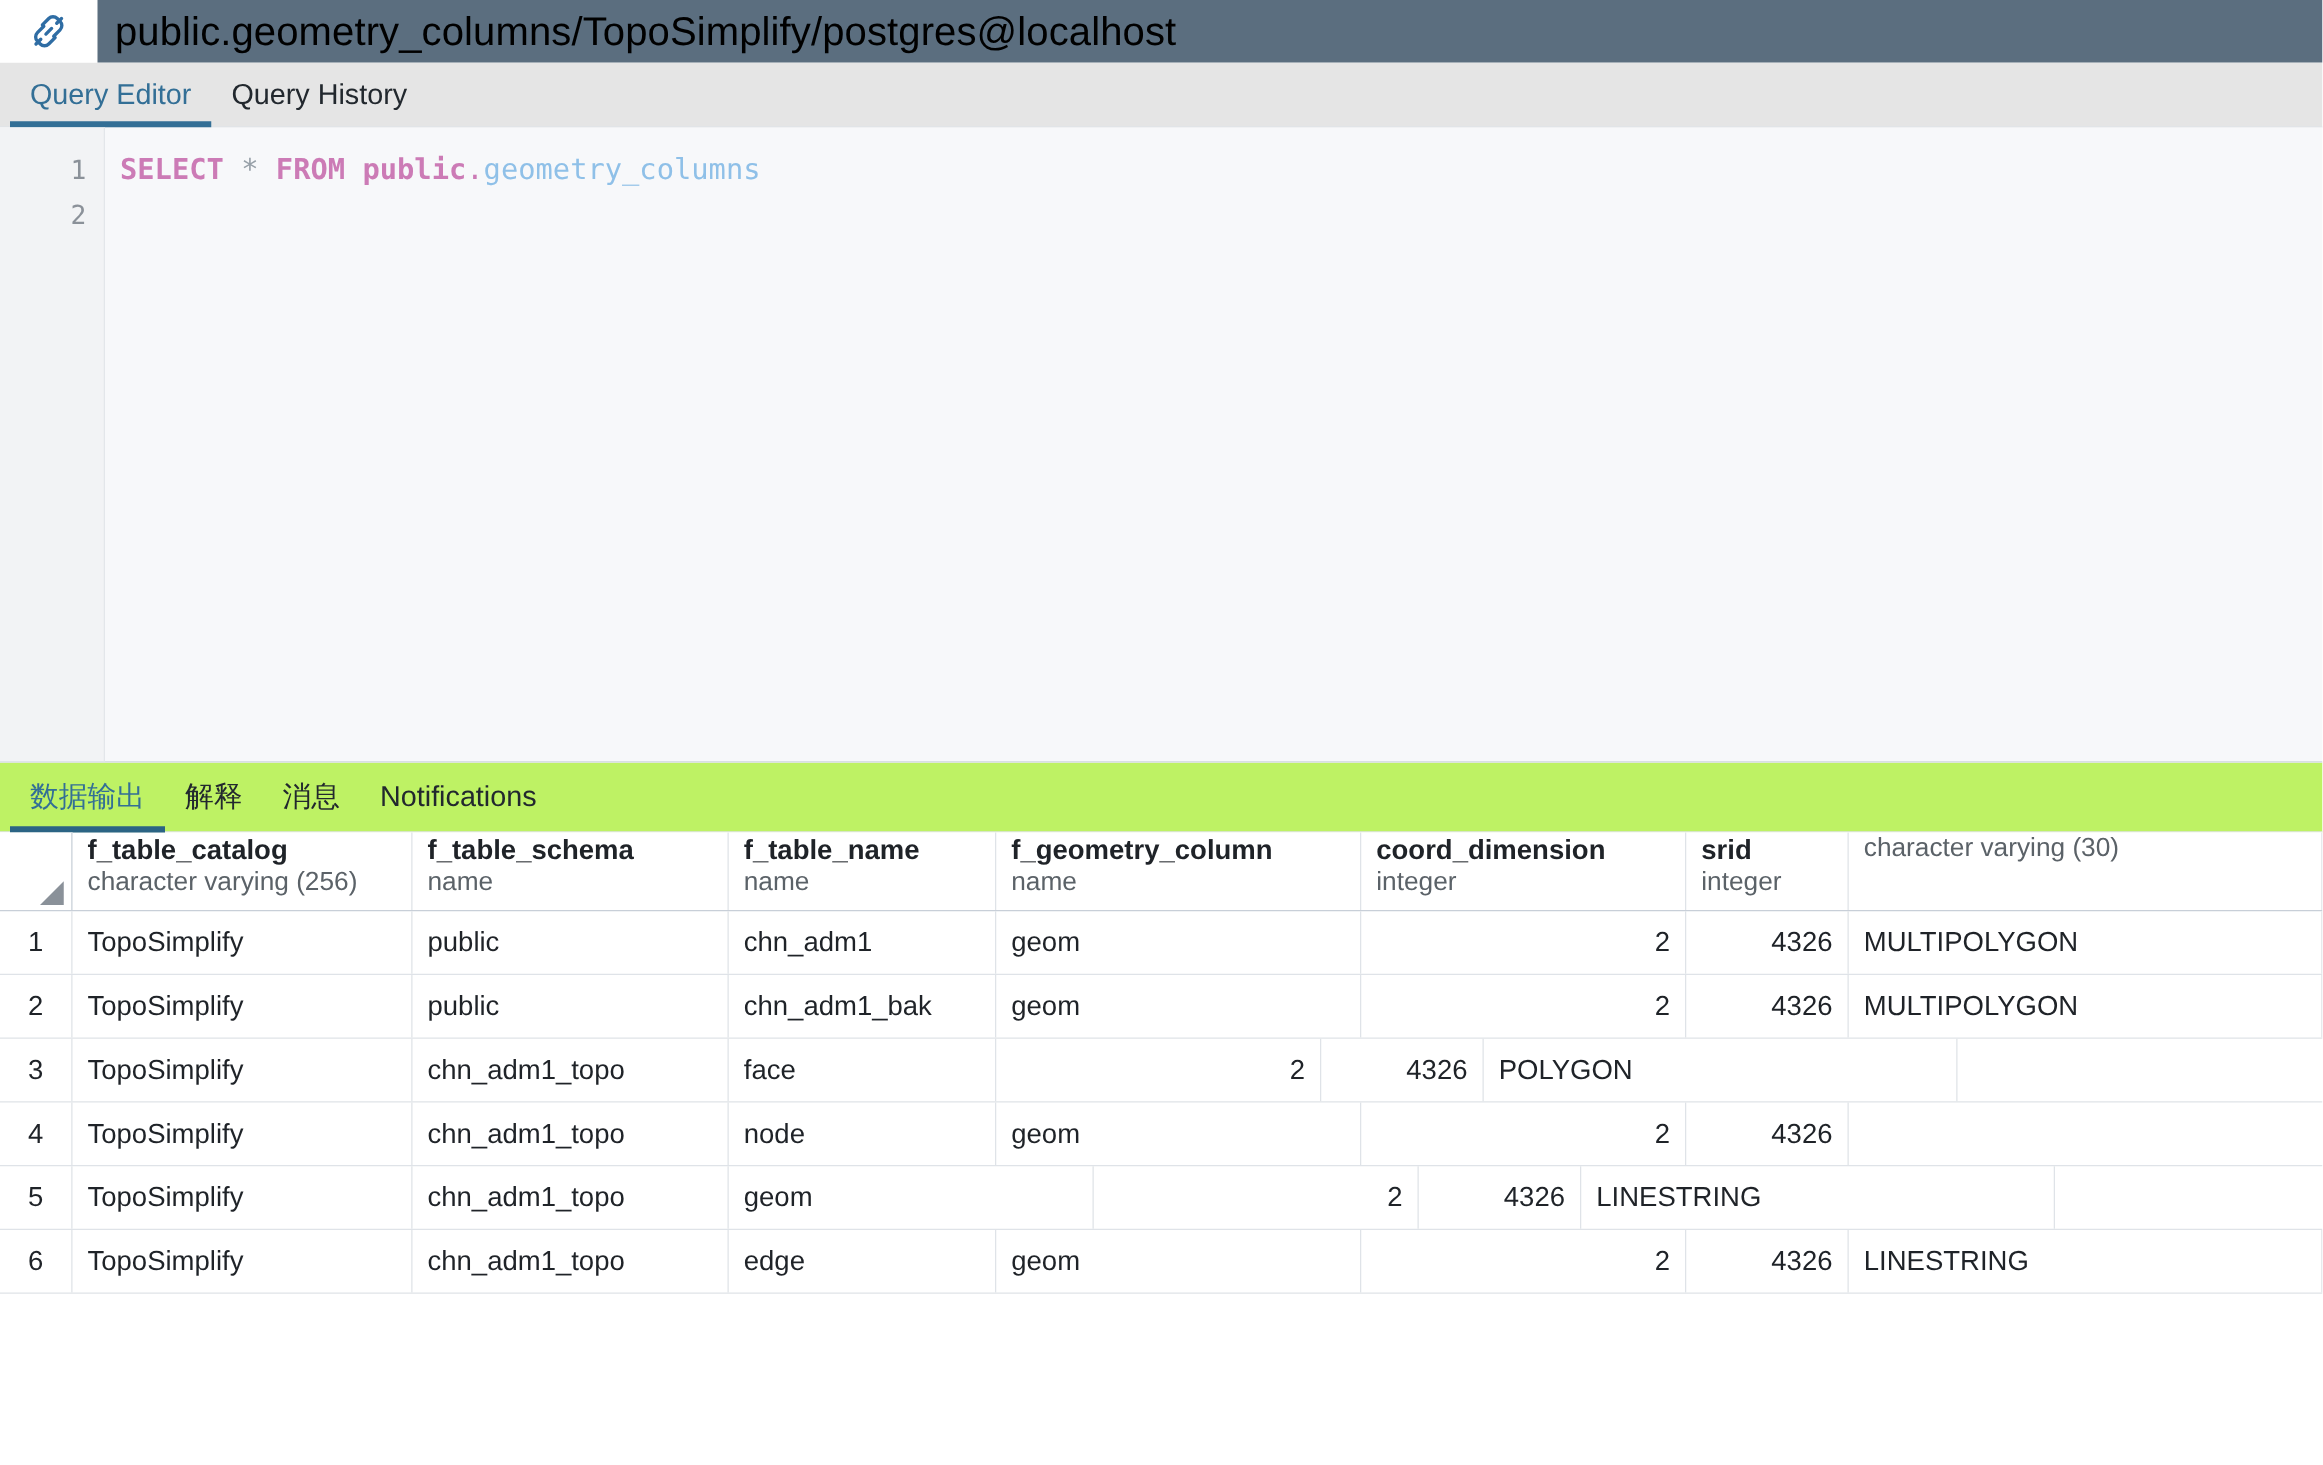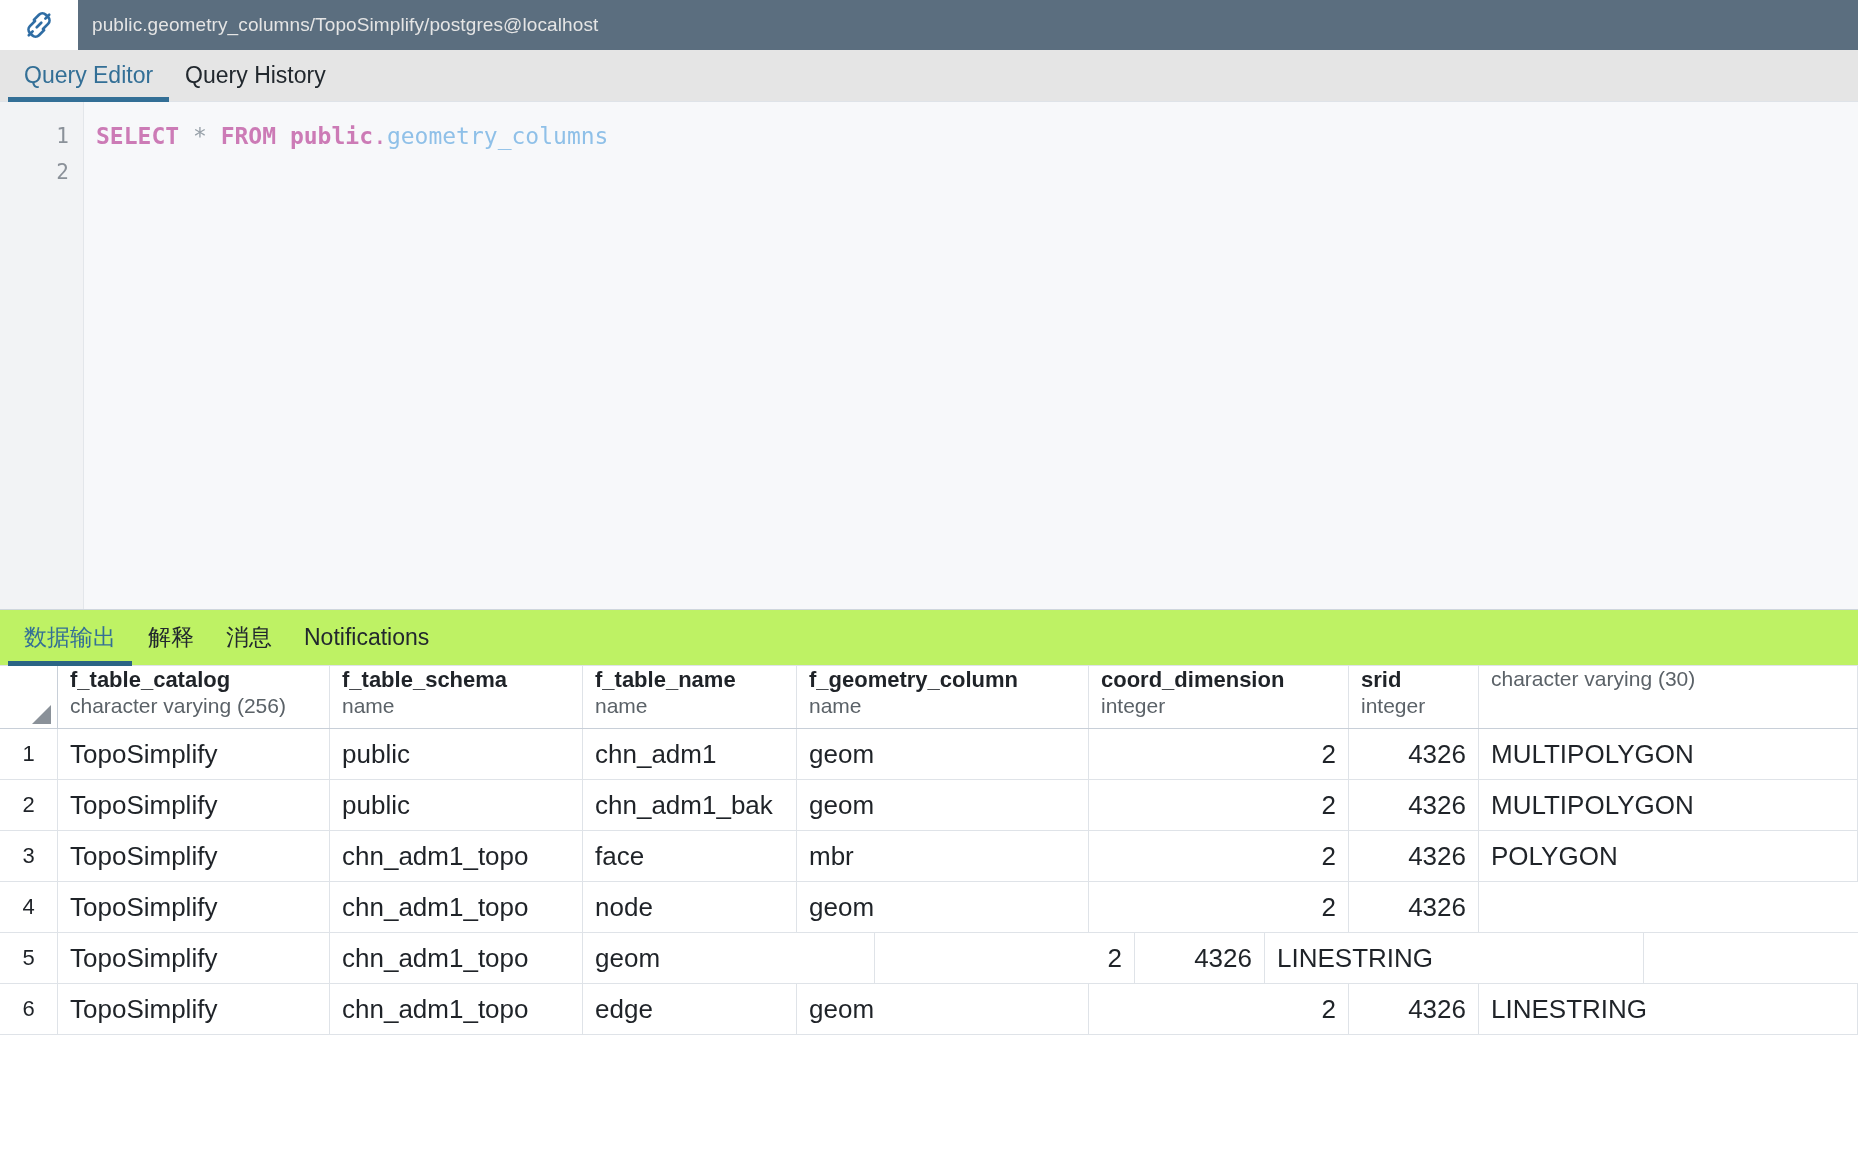--- a/index.html
+++ b/index.html
@@ -26,22 +26,22 @@
     background: #ffffff;
   }
   .titlebar-strip {
     flex: 1;
     background: #5b6e7f;
     display: flex;
     align-items: center;
     padding-left: 14px;
   }
   .titlebar-title {
-    color: #e5e5e5;
-    font-size: 19px;
+    color: #000000;
+    font-size: 32px;
     letter-spacing: .1px;
     white-space: nowrap;
   }
 
   
   .toptabs {
     height: 52px;
     display: flex;
     align-items: stretch;
     background: #e5e5e5;
@@ -142,21 +142,21 @@
   .grid-row { display: flex; }
   .grid-header {
     border-bottom: 1px solid #c8cfd8;
     background: #ffffff;
   }
   .cell {
     border-right: 1px solid #dfe3e8;
     padding: 0 12px;
     overflow: hidden;
     white-space: nowrap;
-    font-size: 26px;
+    font-size: 22px;
     color: #1f2328;
     display: flex;
     align-items: center;
     height: 50px;
   }
   .hcell {
     height: 62px;
     flex-direction: column;
     align-items: flex-start;
     justify-content: center;
@@ -302,21 +302,20 @@
         <div class="cell" style="width: 292px; flex: 0 0 292px;">geom</div>
         <div class="cell num" style="width: 260px; flex: 0 0 260px;">2</div>
         <div class="cell num" style="width: 130px; flex: 0 0 130px;">4326</div>
         <div class="cell" style="width: 379px; flex: 0 0 379px;">MULTIPOLYGON</div>
       </div>
       <div class="grid-row data-row">
         <div class="rownum">3</div>
         <div class="cell" style="width: 272px; flex: 0 0 272px;">TopoSimplify</div>
         <div class="cell" style="width: 253px; flex: 0 0 253px;">chn_adm1_topo</div>
         <div class="cell" style="width: 214px; flex: 0 0 214px;">face</div>
-        <div class="cell" style="width: 292px; flex: 0 0 292px;">mbr</div>
         <div class="cell num" style="width: 260px; flex: 0 0 260px;">2</div>
         <div class="cell num" style="width: 130px; flex: 0 0 130px;">4326</div>
         <div class="cell" style="width: 379px; flex: 0 0 379px;">POLYGON</div>
       </div>
       <div class="grid-row data-row">
         <div class="rownum">4</div>
         <div class="cell" style="width: 272px; flex: 0 0 272px;">TopoSimplify</div>
         <div class="cell" style="width: 253px; flex: 0 0 253px;">chn_adm1_topo</div>
         <div class="cell" style="width: 214px; flex: 0 0 214px;">node</div>
         <div class="cell" style="width: 292px; flex: 0 0 292px;">geom</div>

